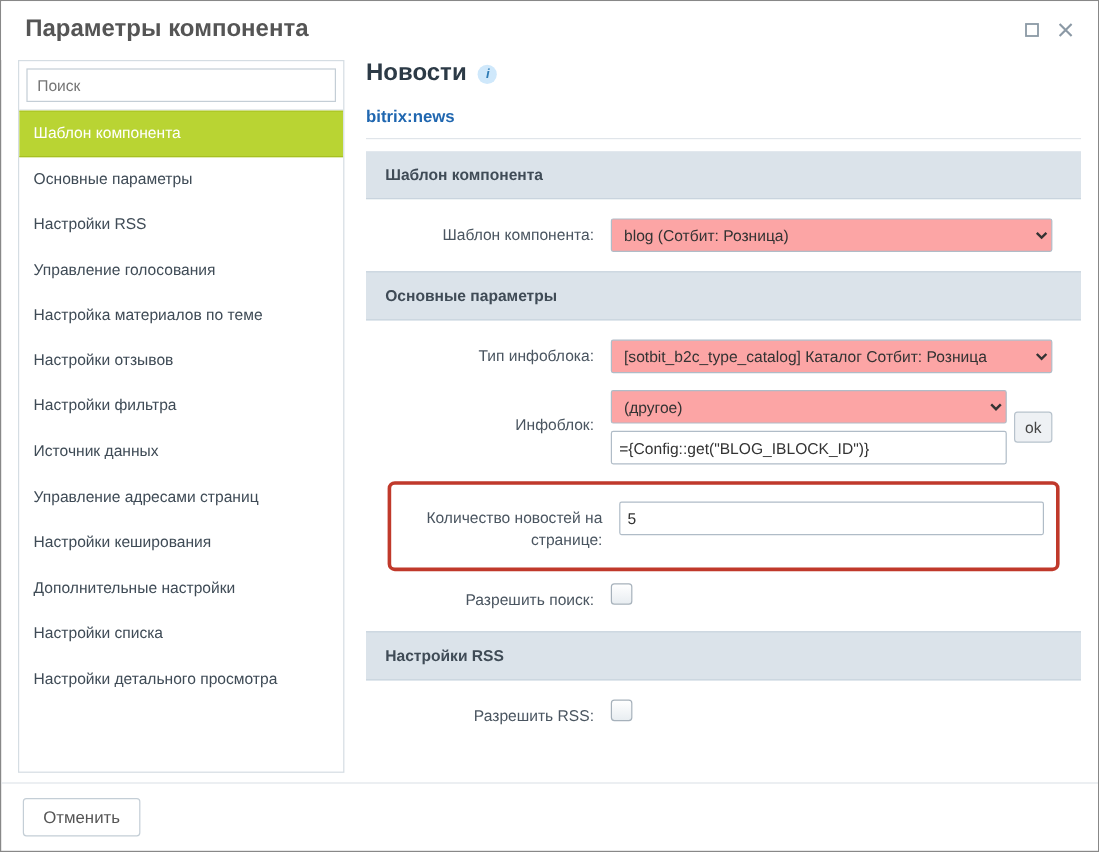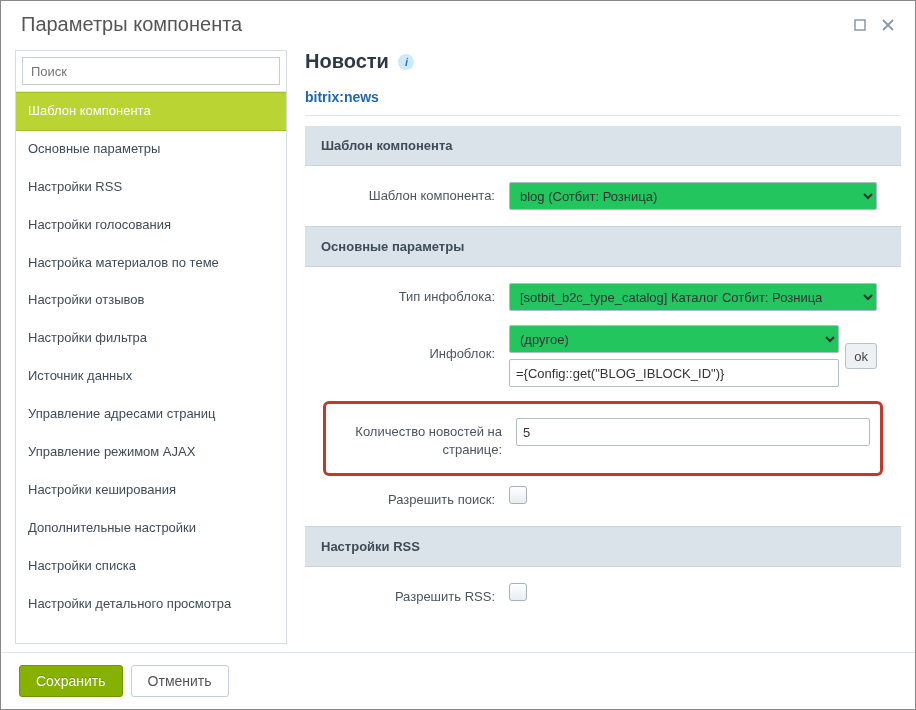--- a/index.html
+++ b/index.html
@@ -1,19 +1,19 @@
 <!DOCTYPE html>
 <html><head>
 <meta charset="utf-8">
 <style>
 * { box-sizing: border-box; margin: 0; padding: 0; }
 body { font-family: Arial, Helvetica, sans-serif; font-size: 13px; color: #333; background: #5a6570; }
 .dialog { width: 916px; height: 710px; margin: 0 auto; background: #fff; border: 1px solid #888; display: flex; flex-direction: column; position: relative; }
 .dialog-header { display: flex; align-items: center; padding: 12px 20px 14px 20px; background: #fff; }
-.dialog-title { font-size: 20px; color: #555; font-weight: normal; flex: 1; }
+.dialog-title { font-size: 20px; color: #555; font-weight: bold; flex: 1; }
 .window-controls { display: flex; gap: 14px; }
 .wc-btn { width: 14px; height: 14px; cursor: pointer; color: #8b99a5; display: flex; align-items: center; justify-content: center; }
 .wc-btn svg { width: 12px; height: 12px; }
 .dialog-body { flex: 1; display: flex; overflow: hidden; padding: 0 14px 8px 14px; gap: 18px; }
 .sidebar { width: 272px; border: 1px solid #d5dde3; display: flex; flex-direction: column; background: #fff; }
 .search-wrap { padding: 6px; }
 .search-input { width: 100%; height: 28px; border: 1px solid #c4ced6; padding: 0 8px; font-size: 13px; color: #333; }
 .side-list { flex: 1; overflow-y: scroll; border-top: 1px solid #e3e8ec; }
 .side-item { padding: 10px 12px; font-size: 13px; color: #3f4b56; border-bottom: 1px solid transparent; cursor: pointer; line-height: 1.3; }
 .side-item.active { background: #b9d433; color: #fff; border-top: 1px solid #a7c021; border-bottom: 1px solid #a7c021; }
@@ -24,21 +24,21 @@
 .comp-code { color: #2067b0; font-weight: bold; font-size: 14px; margin-top: 16px; }
 .form-scroll { flex: 1; overflow-y: scroll; border-top: 1px solid #e0e5ea; margin-top: 0; }
 .section-header { background: #dbe3ea; padding: 12px 16px; font-weight: bold; color: #3f4b56; border-top: 1px solid #c9d4de; border-bottom: 1px solid #c9d4de; }
 .section-header:first-child { border-top: none; margin-top: 10px;}
 .section-body { padding: 16px 24px; }
 .form-row { display: flex; align-items: flex-start; margin-bottom: 14px; }
 .form-row:last-child { margin-bottom: 0; }
 .form-label { width: 180px; text-align: right; padding-right: 14px; color: #4a5560; line-height: 1.4; padding-top: 5px; }
 .form-control { flex: 1; }
 .form-control select, .form-control input[type=text] { width: 100%; height: 28px; border: 1px solid #b0bcc7; padding: 0 6px; font-size: 13px; color: #333; background: #fff; border-radius: 2px; }
-.form-control select { background: #22c55e; }
+.form-control select { background: #fca5a5; }
 .ib-row { display: flex; gap: 6px; align-items: center; }
 .ib-col { flex: 1; display: flex; flex-direction: column; gap: 6px; }
 .ok-btn { height: 26px; padding: 0 8px; background: #eef1f4; border: 1px solid #b7c2cc; border-radius: 3px; cursor: pointer; font-size: 13px; color: #444; }
 .checkbox-fake { width: 18px; height: 18px; border: 1px solid #a6b1bb; border-radius: 3px; background: linear-gradient(#fff,#e8edf1); display: inline-block; }
 .highlight-box { border: 3px solid #c0392b; border-radius: 6px; padding: 14px 10px; margin: 6px -6px 10px -6px; }
 .highlight-box .form-row { margin-bottom: 0; }
 .dialog-footer { padding: 12px 18px; display: flex; gap: 8px; border-top: 1px solid #e0e5ea; }
 .btn { height: 32px; padding: 0 16px; border-radius: 3px; font-size: 14px; cursor: pointer; border: 1px solid transparent; }
 .btn-primary { background: #86b100; border-color: #6f9600; color: #fff; text-shadow: 0 -1px 0 rgba(0,0,0,.2); }
 .btn-secondary { background: #fff; border-color: #c4ced6; color: #555; text-align: center; }
@@ -69,27 +69,26 @@
 
   <div class="dialog-body">
     <div class="sidebar">
       <div class="search-wrap">
         <input class="search-input" type="text" placeholder="Поиск" style="">
       </div>
       <div class="side-list">
         <div class="side-item active">Шаблон компонента</div>
         <div class="side-item">Основные параметры</div>
         <div class="side-item">Настройки RSS</div>
-        <div class="side-item">Настройки голосования</div>
+        <div class="side-item">Управление голосования</div>
         <div class="side-item">Настройка материалов по теме</div>
         <div class="side-item">Настройки отзывов</div>
         <div class="side-item">Настройки фильтра</div>
         <div class="side-item">Источник данных</div>
         <div class="side-item">Управление адресами страниц</div>
-        <div class="side-item">Управление режимом AJAX</div>
         <div class="side-item">Настройки кеширования</div>
         <div class="side-item">Дополнительные настройки</div>
         <div class="side-item">Настройки списка</div>
         <div class="side-item">Настройки детального просмотра</div>
       </div>
     </div>
 
     <div class="content">
       <div class="content-head">
         <span class="comp-title">Новости</span>
@@ -155,16 +154,15 @@
               <span class="checkbox-fake"></span>
             </div>
           </div>
         </div>
 
       </div>
     </div>
   </div>
 
   <div class="dialog-footer">
-    <button class="btn btn-primary">Сохранить</button>
     <button class="btn btn-secondary">Отменить</button>
   </div>
 </div>
 
 </body></html>

